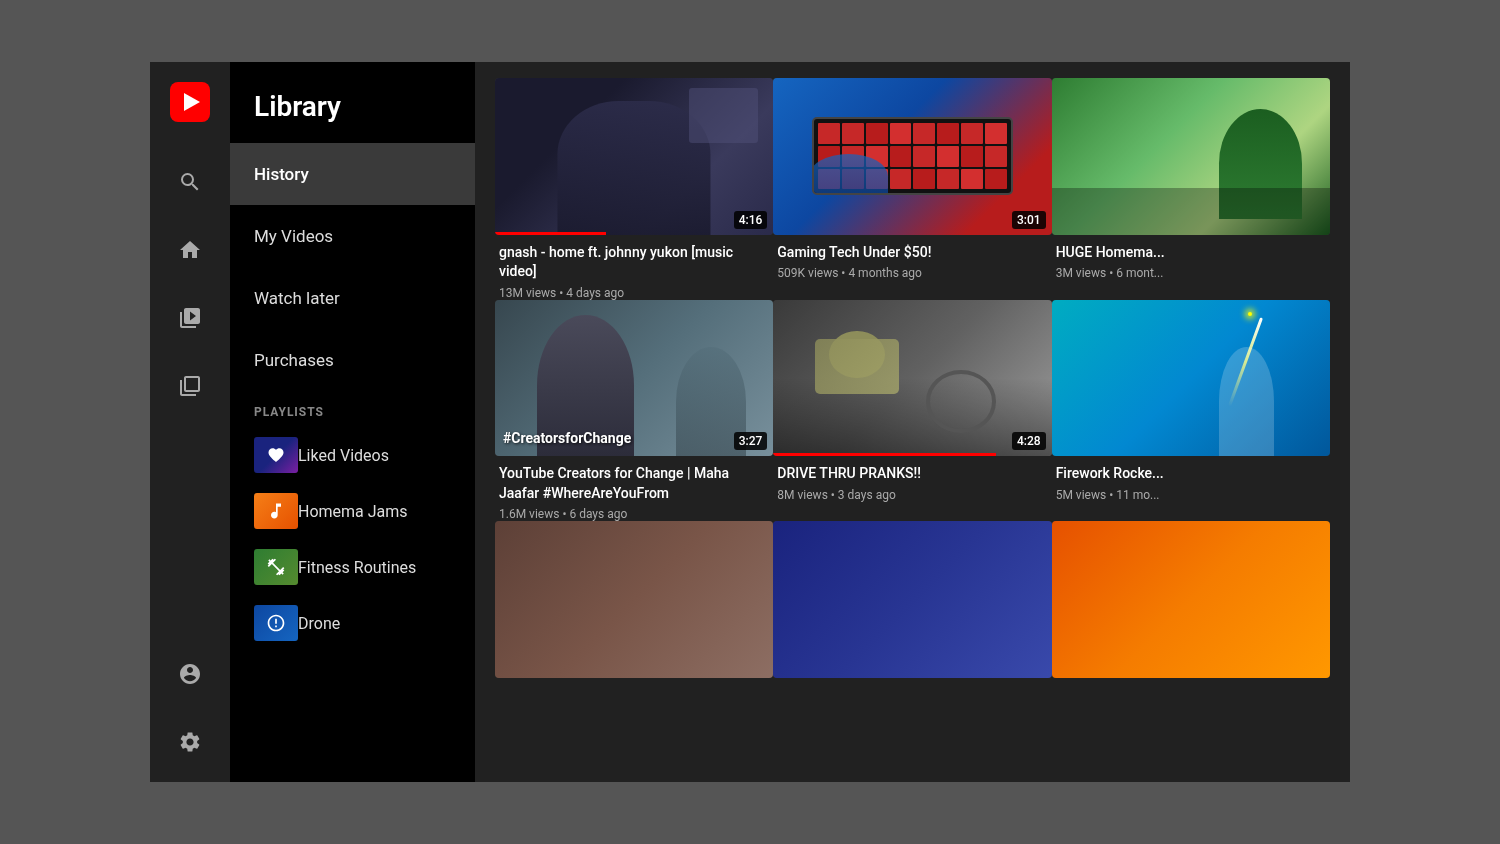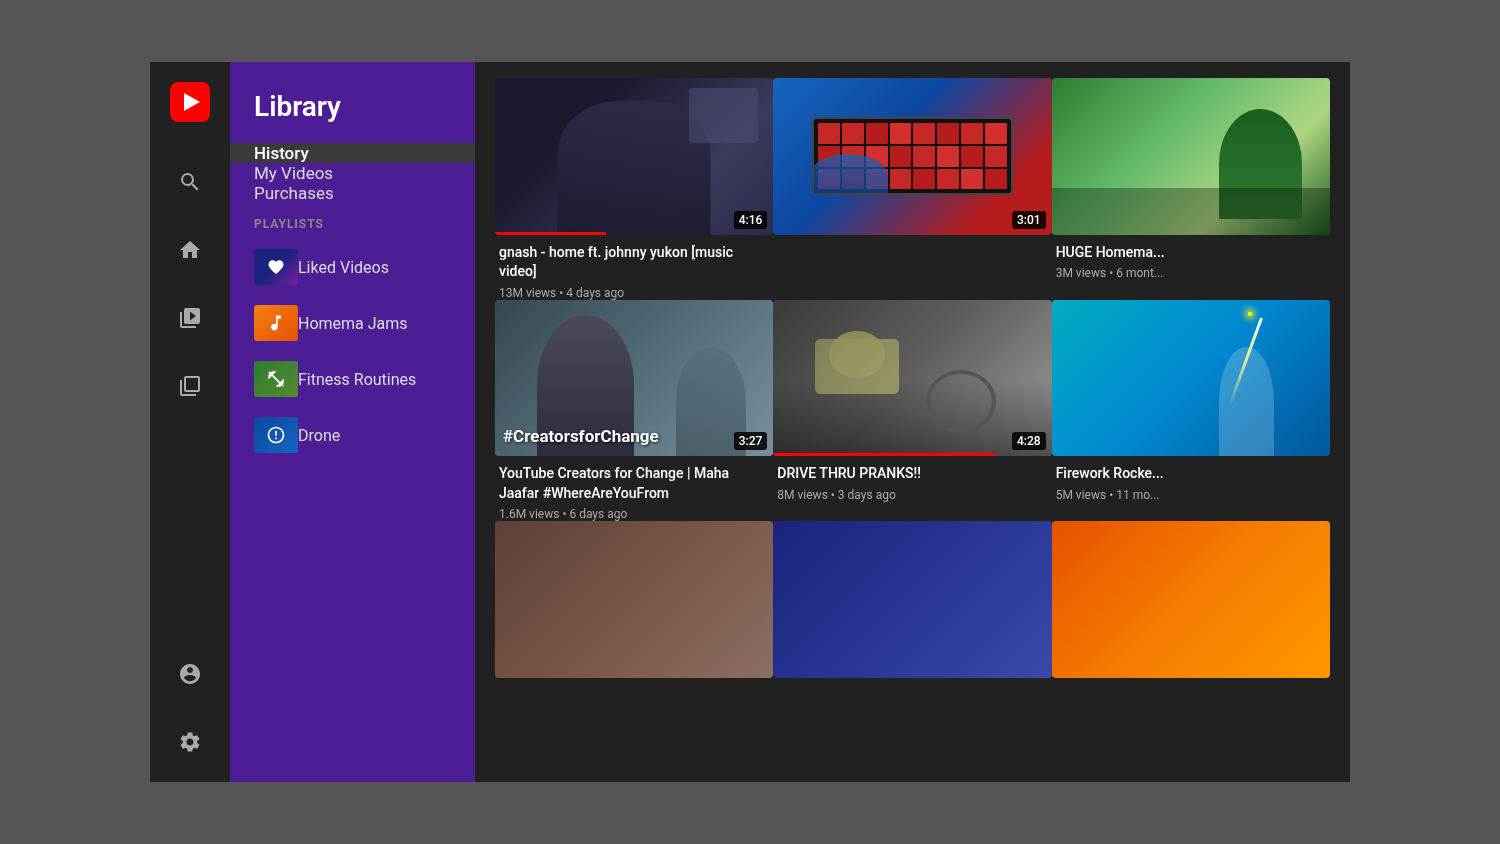--- a/index.html
+++ b/index.html
@@ -76,34 +76,34 @@
       margin-top: auto;
       display: flex;
       flex-direction: column;
       align-items: center;
       gap: 28px;
       padding-bottom: 20px;
     }
     
     .sidebar {
       width: 245px;
-      background: #4c1d95;
+      background: #000000;
       flex-shrink: 0;
       overflow-y: auto;
       scrollbar-width: none;
     }
     .sidebar::-webkit-scrollbar { display: none; }
     .sidebar-header {
       padding: 28px 24px 20px;
       font-size: 28px;
       font-weight: 600;
       color: #fff;
     }
     .sidebar-item {
-      padding: 0 24px;
+      padding: 21px 24px;
       font-size: 17px;
       color: #ddd;
       cursor: pointer;
     }
     .sidebar-item.active {
       background: #3a3a3a;
       color: #fff;
       font-weight: 500;
     }
     .sidebar-section-label {
@@ -299,20 +299,23 @@
   <div class="sidebar">
     <div class="sidebar-header">Library</div>
 
     <div class="sidebar-item active">
       <span>History</span>
     </div>
     <div class="sidebar-item">
       <span>My Videos</span>
     </div>
     <div class="sidebar-item">
+      <span>Watch later</span>
+    </div>
+    <div class="sidebar-item">
       <span>Purchases</span>
     </div>
 
     <div class="sidebar-section-label">PLAYLISTS</div>
 
     <div class="playlist-item">
       <div class="playlist-thumb playlist-thumb-liked">
         <svg viewBox="0 0 24 24" xmlns="http://www.w3.org/2000/svg">
           <path d="M12 21.35l-1.45-1.32C5.4 15.36 2 12.28 2 8.5 2 5.42 4.42 3 7.5 3c1.74 0 3.41.81 4.5 2.09C13.09 3.81 14.76 3 16.5 3 19.58 3 22 5.42 22 8.5c0 3.78-3.4 6.86-8.55 11.54L12 21.35z"></path>
         </svg>
@@ -403,20 +406,28 @@
                   <div style="background:#d32f2f;border-radius:1px;"></div>
                   <div style="background:#b71c1c;border-radius:1px;"></div>
                 </div>
 
                 <div style="position:absolute;bottom:-5px;left:-5px;width:40%;height:60%;background:linear-gradient(180deg,#1565c0,#0d47a1);border-radius:50% 50% 0 0;opacity:0.7;"></div>
               </div>
             </div>
           </div>
           <span class="video-duration">3:01</span>
         </div>
+        <div class="video-info">
+          <div class="video-title">Gaming Tech Under $50!</div>
+          <div class="video-meta">
+            <span>509K views</span>
+            <span> • </span>
+            <span>4 months ago</span>
+          </div>
+        </div>
       </div>
 
       <div class="video-card">
         <div class="video-thumb">
           <div class="video-thumb-inner thumb-huge" style="background:linear-gradient(135deg,#2e7d32 0%,#66bb6a 40%,#aed581 70%,#1b5e20 100%);">
 
             <div style="position:absolute;top:20%;left:60%;width:30%;height:70%;background:linear-gradient(180deg,#1b5e20,#2e7d32);border-radius:50% 50% 0 0;"></div>
             <div style="position:absolute;bottom:0;left:0;width:100%;height:30%;background:rgba(0,0,0,0.3);"></div>
           </div>
         </div>
@@ -429,21 +440,21 @@
           </div>
         </div>
       </div>
 
       <div class="video-card">
         <div class="video-thumb">
           <div class="video-thumb-inner thumb-creators" style="background:linear-gradient(135deg,#37474f 0%,#546e7a 50%,#78909c 100%);">
 
             <div style="position:absolute;bottom:0;left:15%;width:35%;height:90%;background:linear-gradient(180deg,#4a4a5a,#2c2c3a);border-radius:50% 50% 0 0;"></div>
             <div style="position:absolute;bottom:0;right:10%;width:25%;height:70%;background:linear-gradient(180deg,#546e7a,#37474f);border-radius:50% 50% 0 0; opacity:0.6;"></div>
-            <div style="position:absolute;bottom:10px;left:8px;color:white;font-size:17px;font-weight:bold;text-shadow:1px 1px 3px rgba(0,0,0,0.8);">#CreatorsforChange</div>
+            <div style="position:absolute;bottom:10px;left:8px;color:white;font-size:14px;font-weight:bold;text-shadow:1px 1px 3px rgba(0,0,0,0.8);">#CreatorsforChange</div>
           </div>
           <span class="video-duration">3:27</span>
         </div>
         <div class="video-info">
           <div class="video-title">YouTube Creators for Change | Maha Jaafar #WhereAreYouFrom</div>
           <div class="video-meta">
             <span>1.6M views</span>
             <span> • </span>
             <span>6 days ago</span>
           </div>

